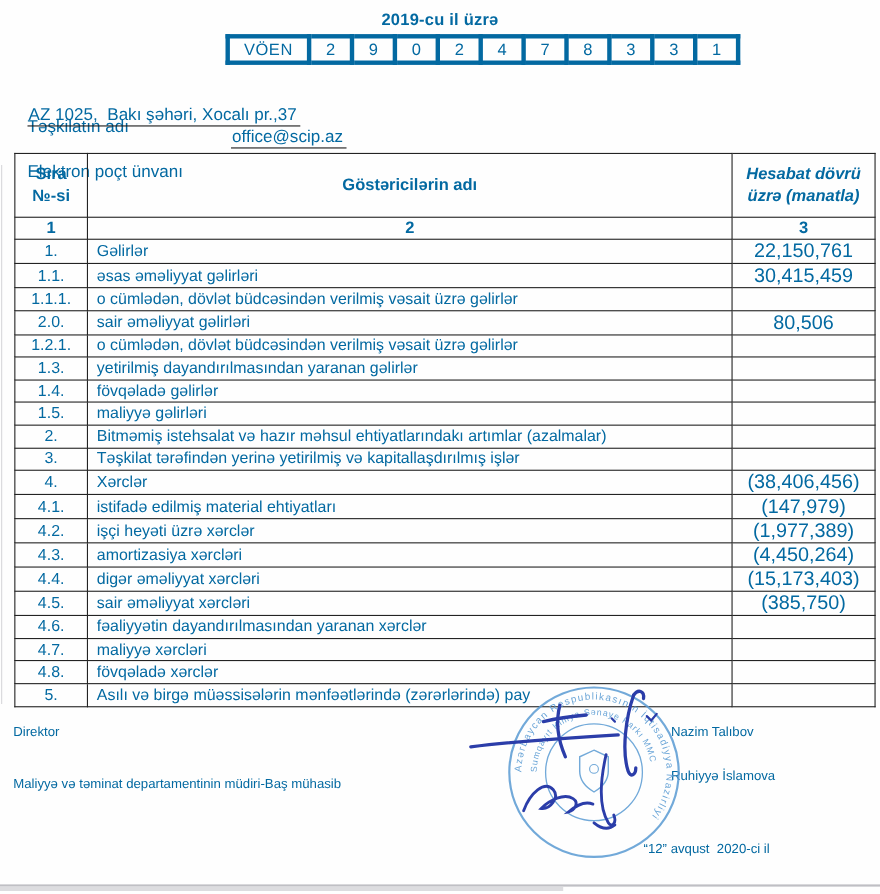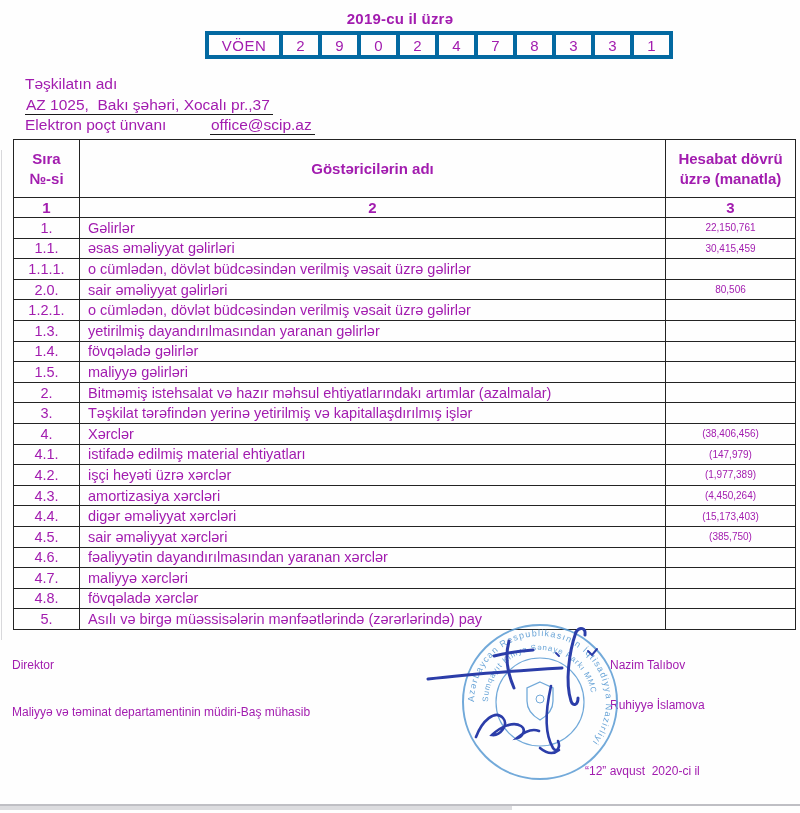--- a/index.html
+++ b/index.html
@@ -1,47 +1,47 @@
 <!DOCTYPE html>
 <html><head>
 <meta charset="utf-8">
 <style>
   html,body{margin:0;padding:0;background:#ffffff;}
   .page{
     position:relative;width:800px;height:813px;background:#fefefe;
-    font-family:"Liberation Sans",sans-serif;color:#a21caf;overflow:hidden;
+    font-family:"Liberation Sans",sans-serif;color:#0369a1;overflow:hidden;
   }
   
   .doc-title{position:absolute;top:10px;left:0;width:800px;text-align:center;
     font-size:15px;font-weight:bold;letter-spacing:.2px;}
   
   .voen-table{position:absolute;left:205px;top:31px;border-collapse:collapse;}
   .voen-table td{border:4px solid #0369a1;height:20px;text-align:center;
     font-size:15px;padding:0;vertical-align:middle;}
   .voen-label{width:70px;letter-spacing:.5px;}
   .voen-digit{width:35px;}
   
   .org-fields{position:absolute;left:25px;top:75px;font-size:15.5px;}
   .org-row{display:flex;height:20.5px;align-items:flex-start;}
-  .org-label{width:185px;white-space:pre;}
+  .org-label{width:185px;white-space:pre;margin-top:32px;}
   .org-value{border-bottom:1.5px solid #1a1a1a;white-space:pre;padding:0 3px 0 1px;}
   
   .main-table{position:absolute;left:13px;top:139px;width:779px;
     border-collapse:collapse;table-layout:fixed;}
   .main-table th,.main-table td{border:1.5px solid #232323;padding:0;vertical-align:middle;}
   .col-no{width:65px;}
   .col-name{width:585px;}
-  .col-val{width:129px;}
+  .col-val{width:129px;font-style:italic;}
   .main-table thead th{font-size:15px;font-weight:bold;text-align:center;height:57px;line-height:1.32;}
   .th-pre{white-space:pre-line;}
   .num-row td{font-weight:bold;text-align:center;font-size:15px;height:19px;}
   .data-row td{height:19.6px;font-size:14.5px;}
   .data-row .cell-no{text-align:center;}
   .data-row .cell-name{text-align:left;padding-left:8px;}
-  .data-row .cell-val{text-align:center;font-size:10px;white-space:pre;}
+  .data-row .cell-val{text-align:center;font-size:18px;white-space:pre;}
   
   .sig-text{position:absolute;font-size:12px;white-space:pre;}
   .stamp-sig-svg{position:absolute;left:420px;top:593px;pointer-events:none;}
   
   .scan-line-bottom{position:absolute;left:0;top:804px;width:800px;height:2px;background:#bfbfc4;}
   .scan-strip-bottom{position:absolute;left:0;top:806px;width:512px;height:4px;background:#dcdcdf;}
   .scan-edge-left{position:absolute;left:1px;top:150px;width:1px;height:490px;background:#d8d8db;}
 </style>
 </head>
 <body>

